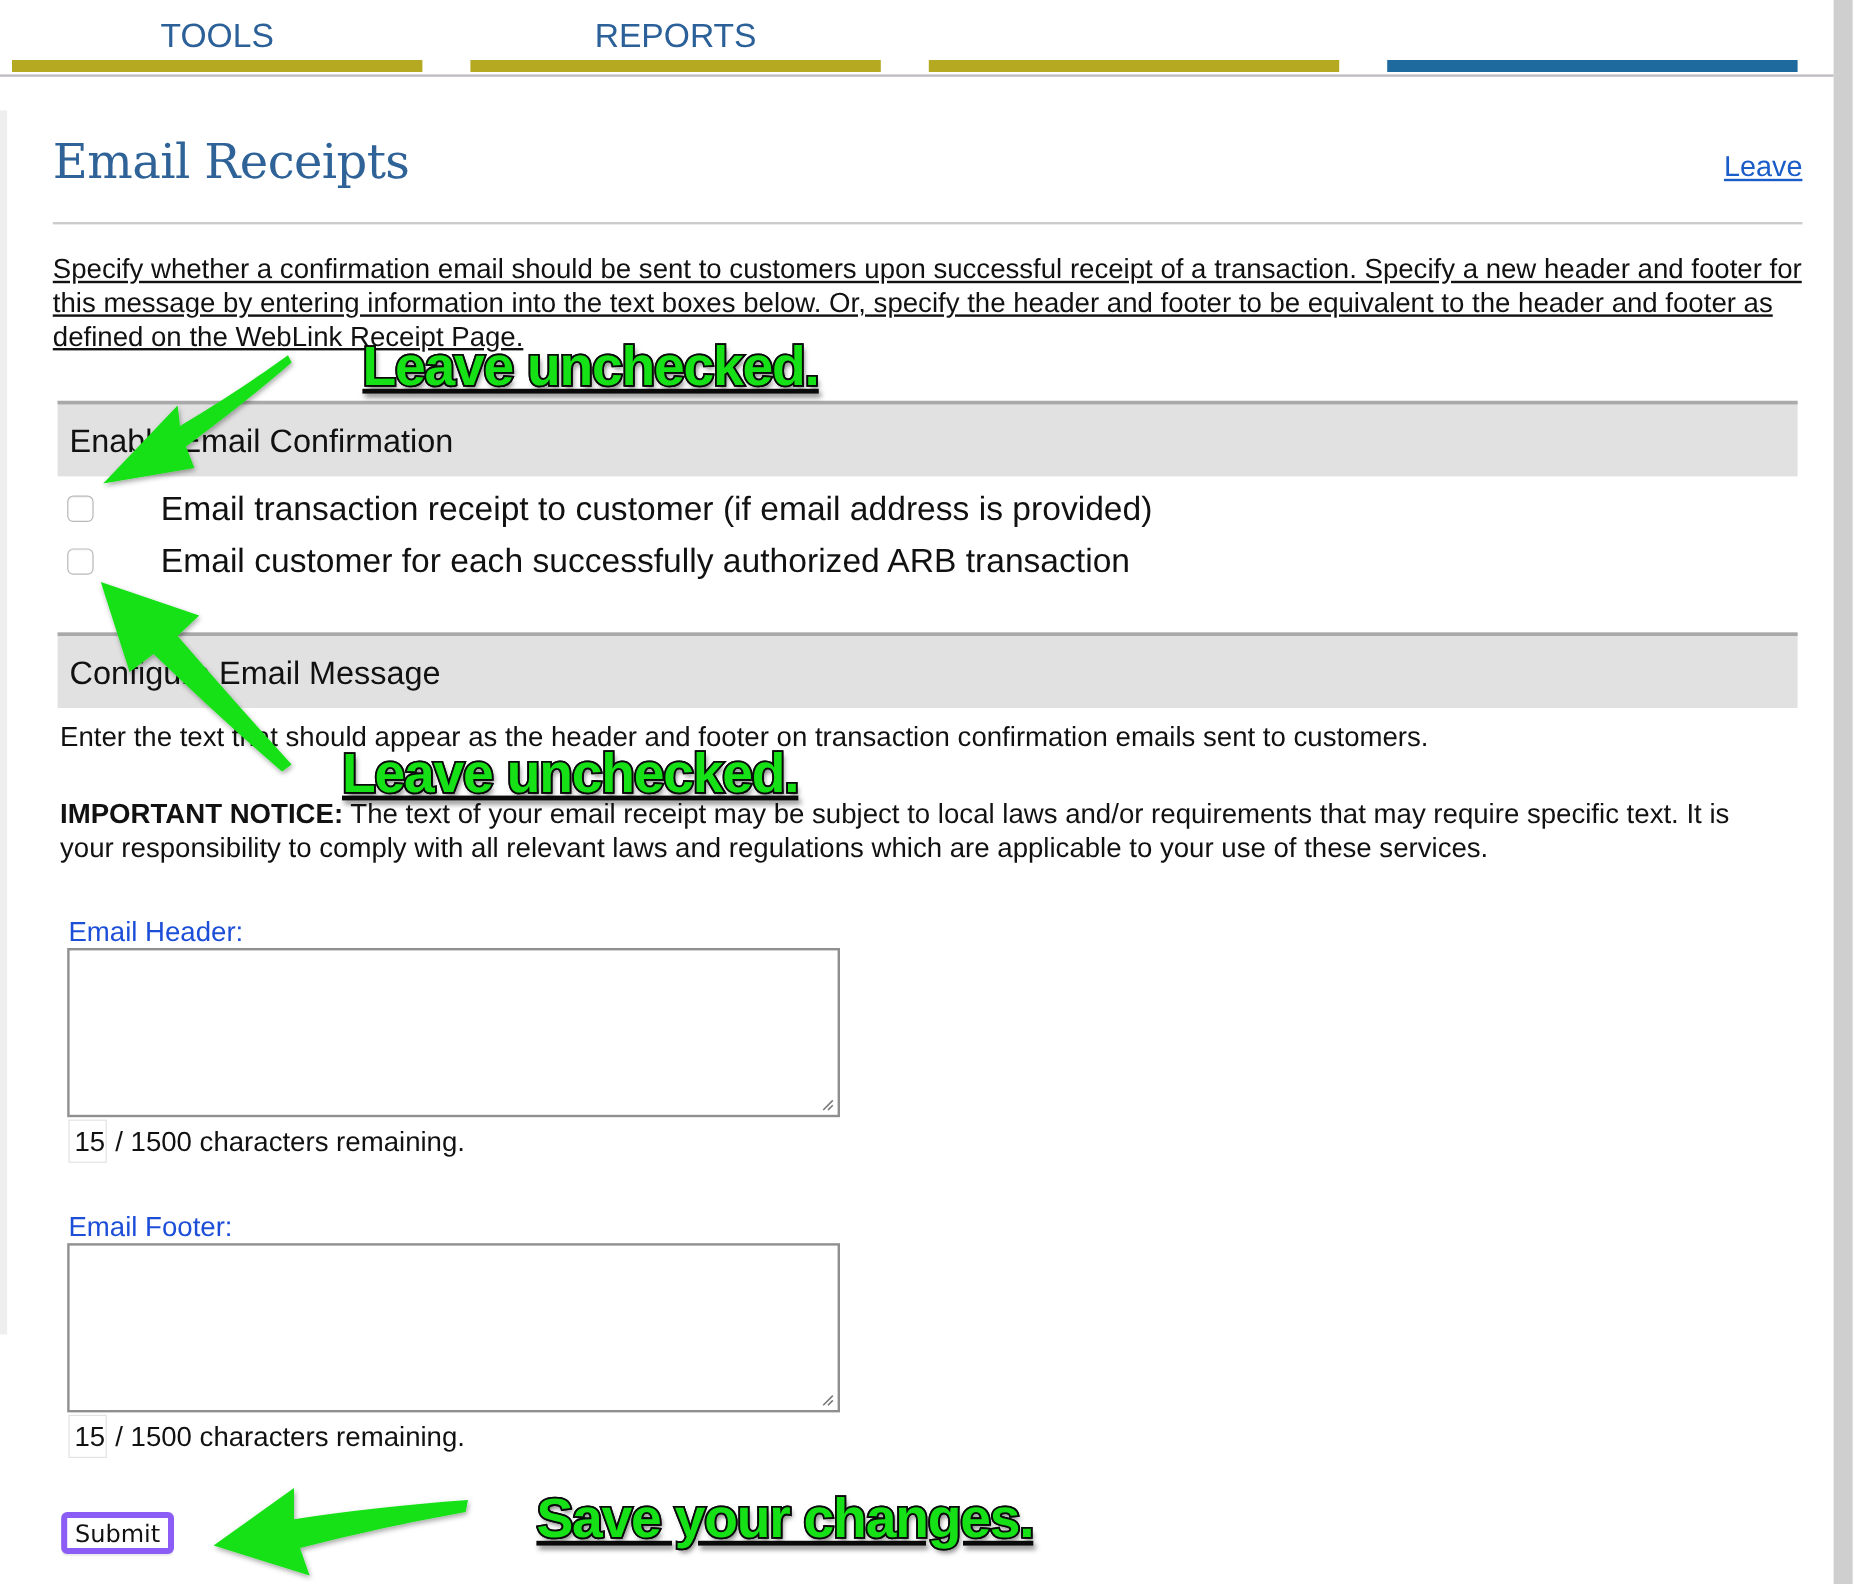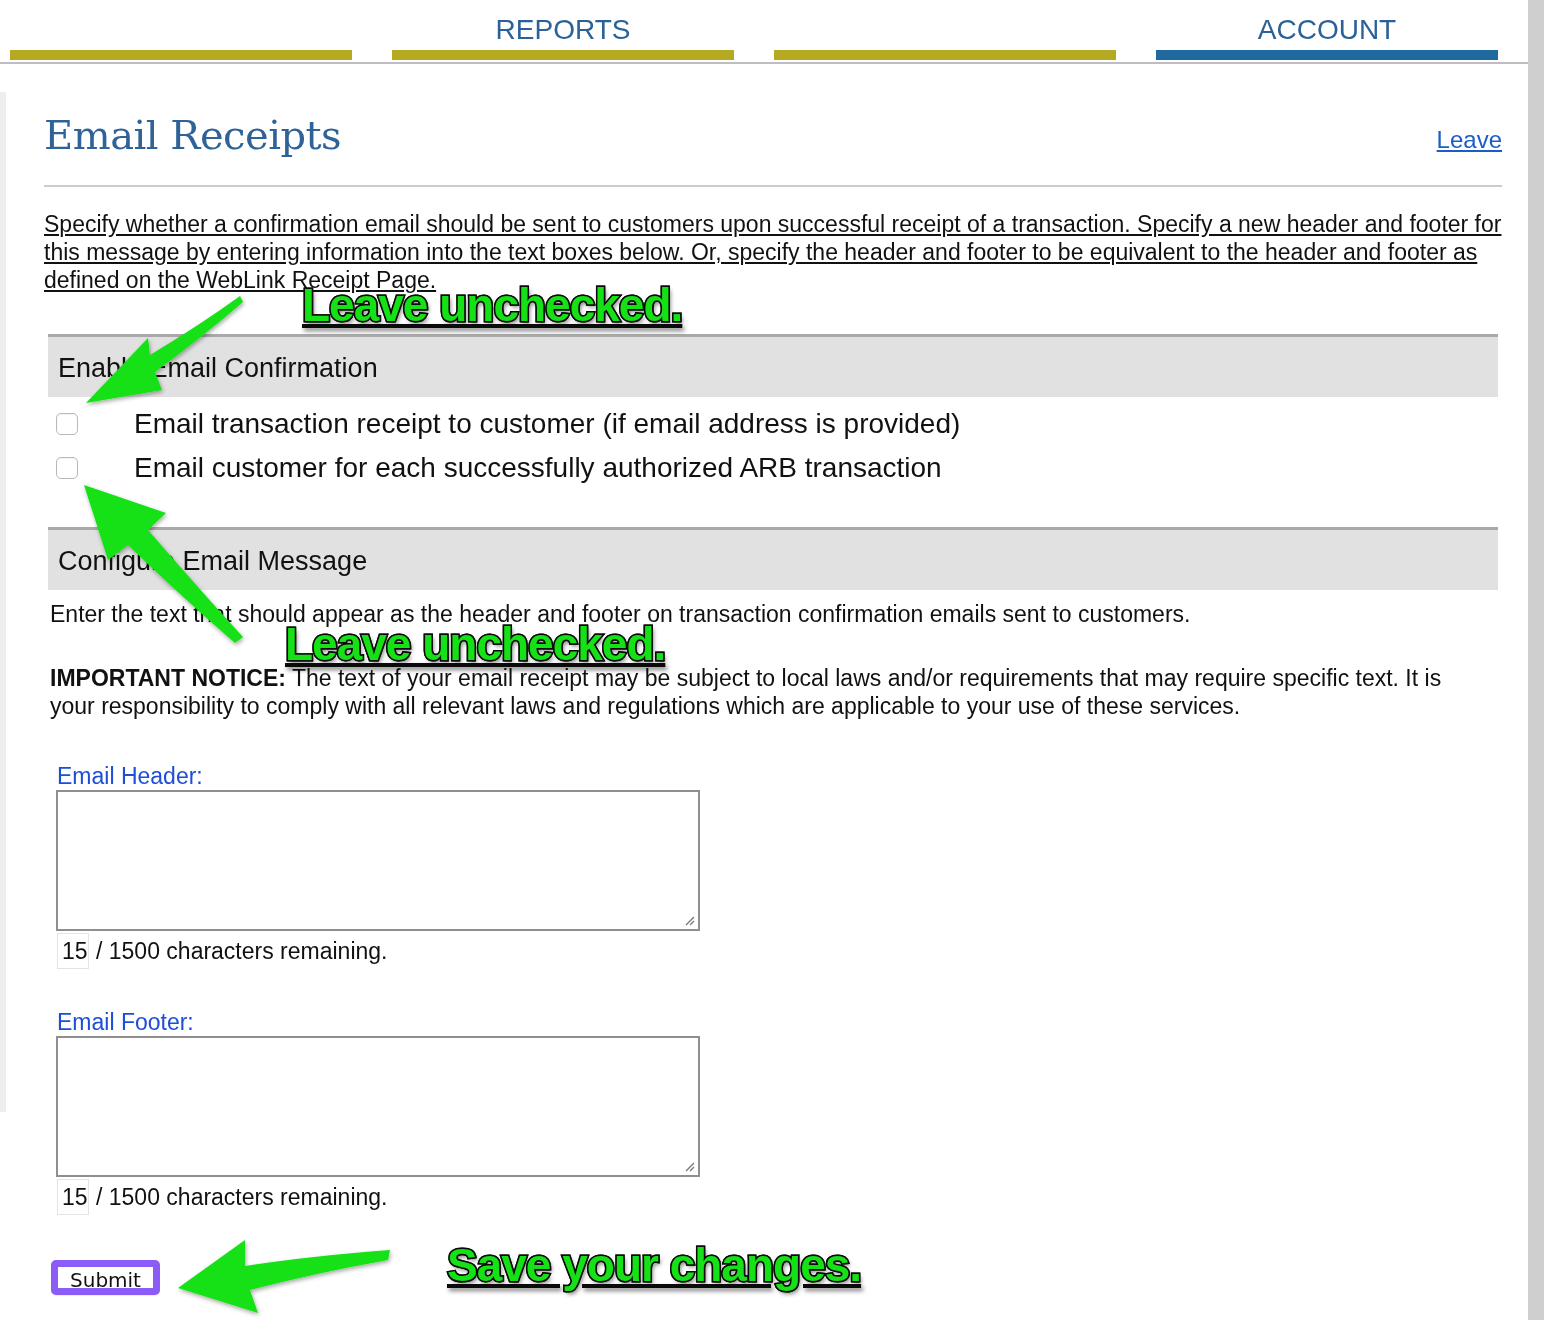--- a/index.html
+++ b/index.html
@@ -87,22 +87,22 @@
     .counter-row {
       position: absolute; left: 57px; height: 38px; display: flex; align-items: center;
     }
     .counter-box {
       width: 32px; height: 36px; border: 1px solid #e3e3e3; box-sizing: border-box;
       font-size: 23px; line-height: 34px; padding-left: 4px; overflow: hidden;
       white-space: nowrap; color: #111;
     }
     .counter-text { font-size: 23px; color: #111; margin-left: 7px; }
     .submit-btn {
-      position: absolute; left: 51px; top: 1260px; width: 109px; height: 35px;
-      border: 7px solid #8b5cf6; border-radius: 5px; background: #ffffff;
+      position: absolute; left: 51px; top: 1260px; width: 94px; height: 35px;
+      border: 5px solid #8b5cf6; border-radius: 5px; background: #ffffff;
       font-family: "DejaVu Sans", sans-serif; font-size: 20px; color: #111;
       box-shadow: 0 1px 1px rgba(0,0,0,0.08);
     }
     
     .annot {
       position: absolute; font-family: "Liberation Sans", sans-serif; font-weight: bold;
       font-size: 46px; color: #16e016; letter-spacing: -1px; white-space: nowrap;
       -webkit-text-stroke: 3px #0a0a0a; paint-order: stroke fill;
       text-shadow: 2px 3px 4px rgba(0,0,0,0.5);
       text-decoration: underline;
@@ -110,31 +110,31 @@
     .arrows { position: absolute; left: 0; top: 0; width: 1544px; height: 1320px; pointer-events: none; }
   </style>
 </head>
 <body>
 
 <div class="scrollbar"></div>
 <div class="left-rail"></div>
 
 <nav class="topnav">
   <a class="tab" style="left:10px">
+    <span class="tab-label">TOOLS</span>
     <span class="tab-bar"></span>
   </a>
   <a class="tab" style="left:392px">
     <span class="tab-label">REPORTS</span>
     <span class="tab-bar"></span>
   </a>
   <a class="tab" style="left:774px">
     <span class="tab-bar"></span>
   </a>
   <a class="tab active" style="left:1156px">
-    <span class="tab-label">ACCOUNT</span>
     <span class="tab-bar"></span>
   </a>
 </nav>
 
 <h1 class="page-title">Email Receipts</h1>
 <a class="help-link">Leave</a>
 <div class="title-rule"></div>
 
 <p class="intro">Specify whether a confirmation email should be sent to customers upon successful receipt of a transaction. Specify a new header and footer for this message by entering information into the text boxes below. Or, specify the header and footer to be equivalent to the header and footer as defined on the WebLink Receipt Page.</p>
 

